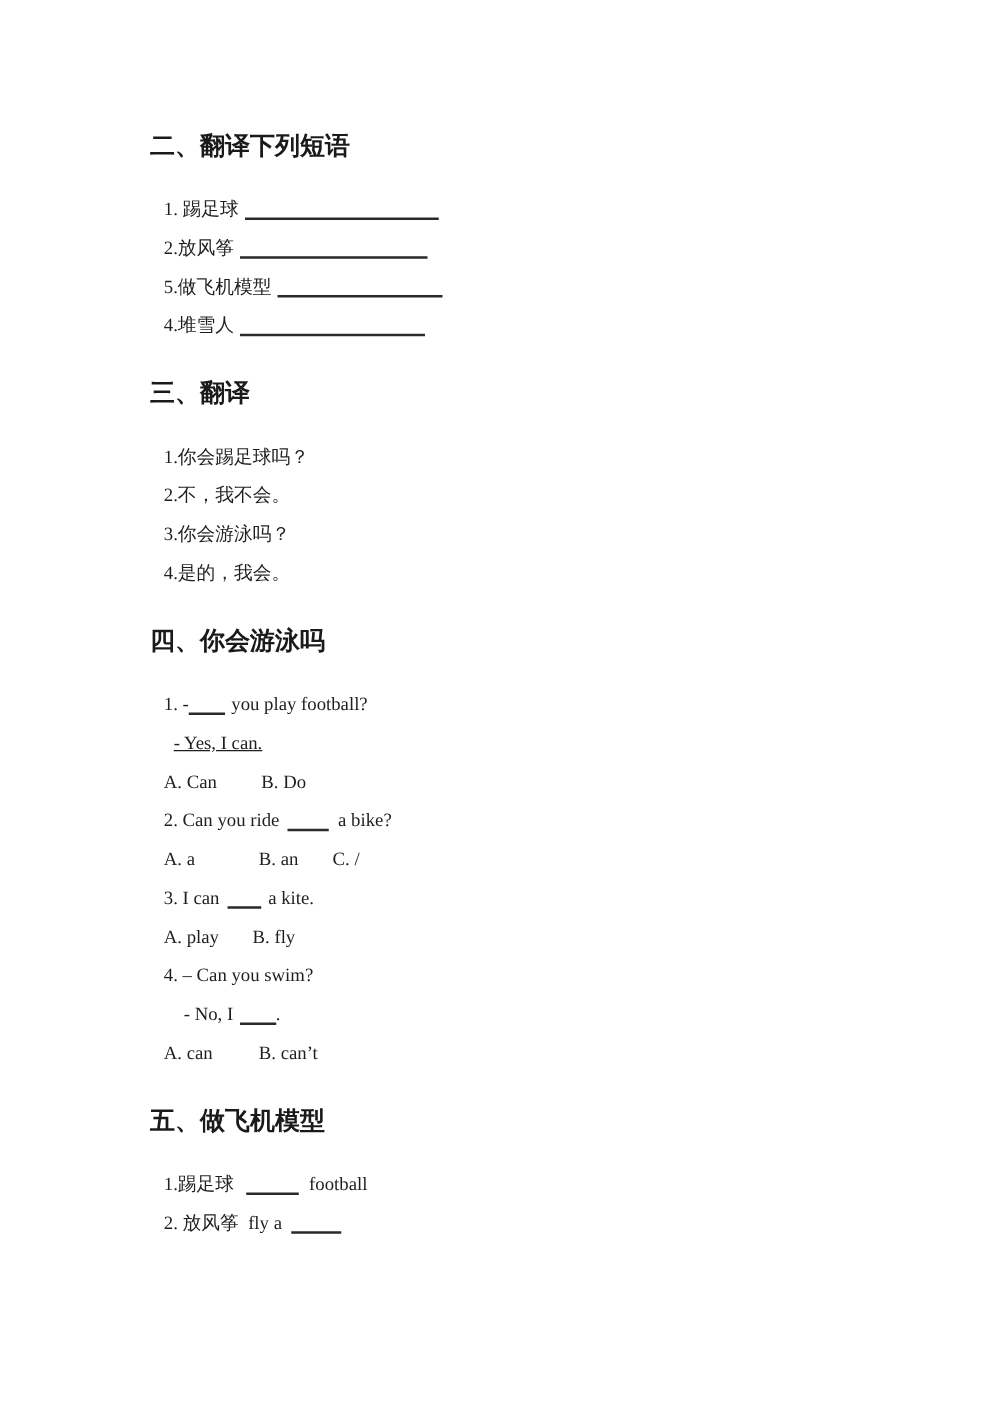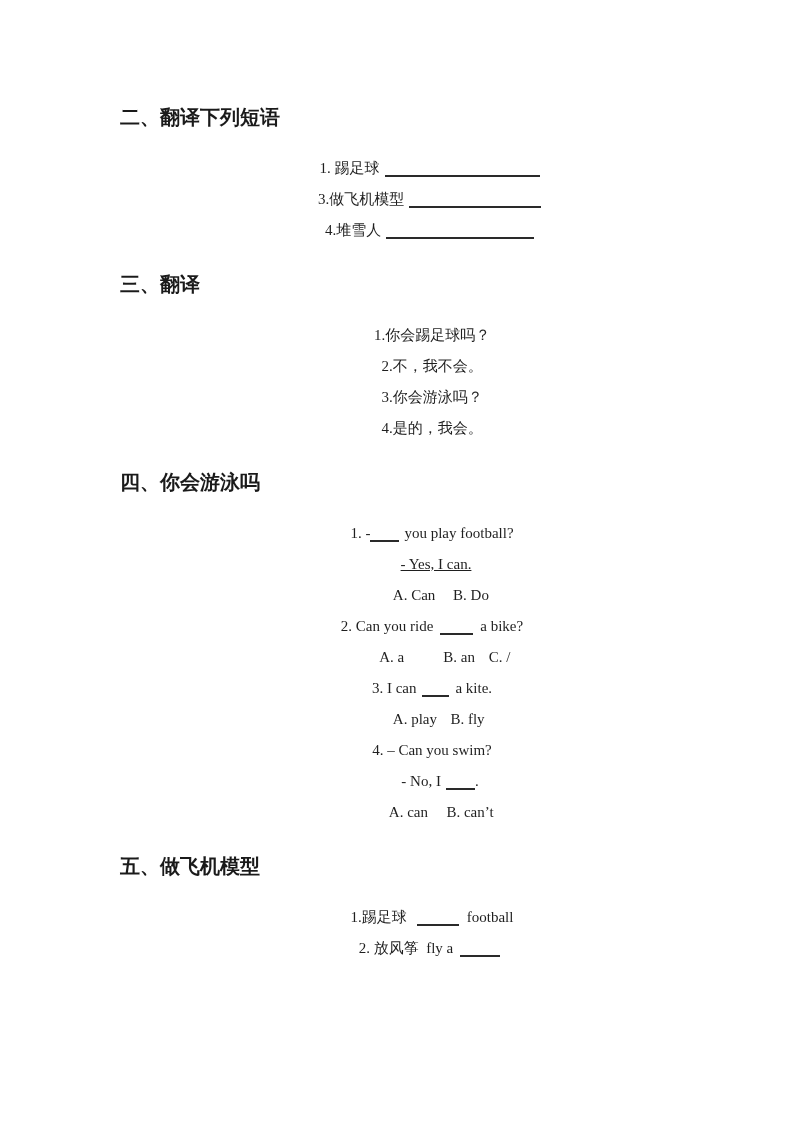--- a/index.html
+++ b/index.html
@@ -27,21 +27,20 @@
     color: #1a1a1a;
     white-space: pre;
   }
   .sec-heading.first {
     margin-top: 0;
   }
   .line {
     height: 31px;
     line-height: 16px;
     white-space: pre;
-    text-align: center;
   }
   .blank {
     display: inline-block;
     height: 1px;
     border-bottom: 2px solid #2a2a2a;
     vertical-align: -4px;
     margin: 0 5px;
   }
   .blank.tight-left { margin-left: 0; }
   .blank.tight-right { margin-right: 0; }
@@ -54,21 +53,24 @@
 </head>
 <body>
 
 <div class="page">
 
   <div class="sec-heading first">二、翻译下列短语</div>
   <div class="line">
     <span>1. 踢足球</span><span class="blank" style="width:155px"></span>
   </div>
   <div class="line">
-    <span>3.做飞机模型</span><span class="blank" style="width:132px"></span>
+    <span>2.放风筝</span><span class="blank" style="width:150px"></span>
+  </div>
+  <div class="line">
+    <span>5.做飞机模型</span><span class="blank" style="width:132px"></span>
   </div>
   <div class="line">
     <span>4.堆雪人</span><span class="blank" style="width:148px"></span>
   </div>
 
   <div class="sec-heading">三、翻译</div>
   <div class="line">
     <span>1.你会踢足球吗？</span>
   </div>
   <div class="line">

